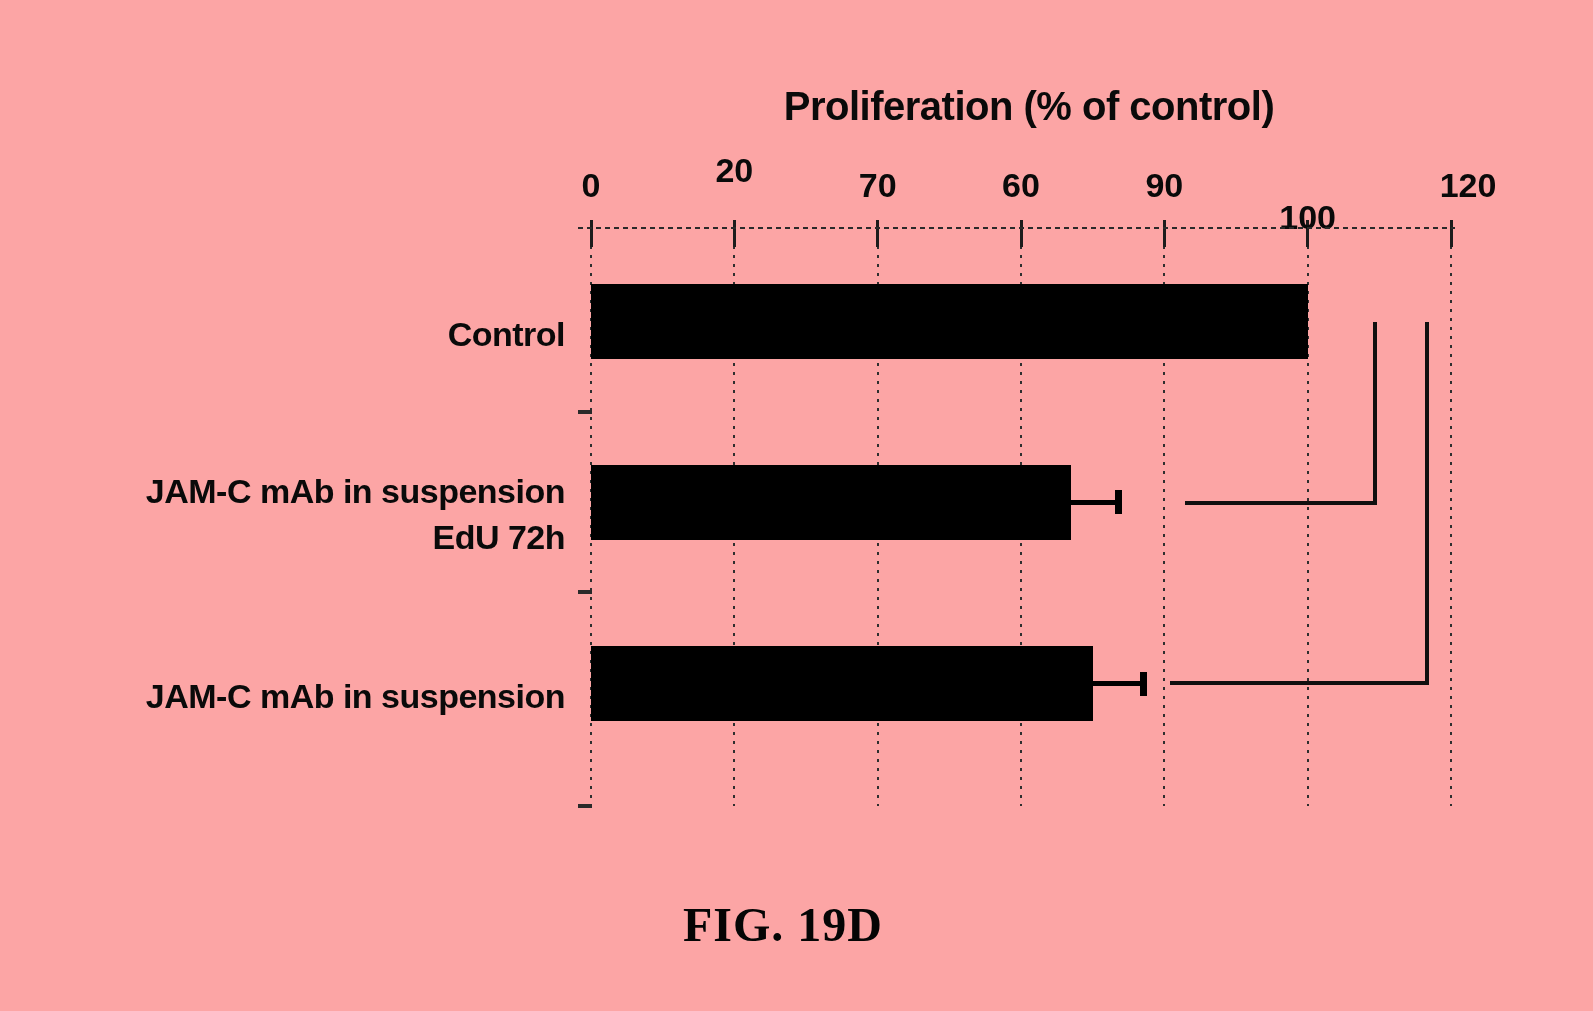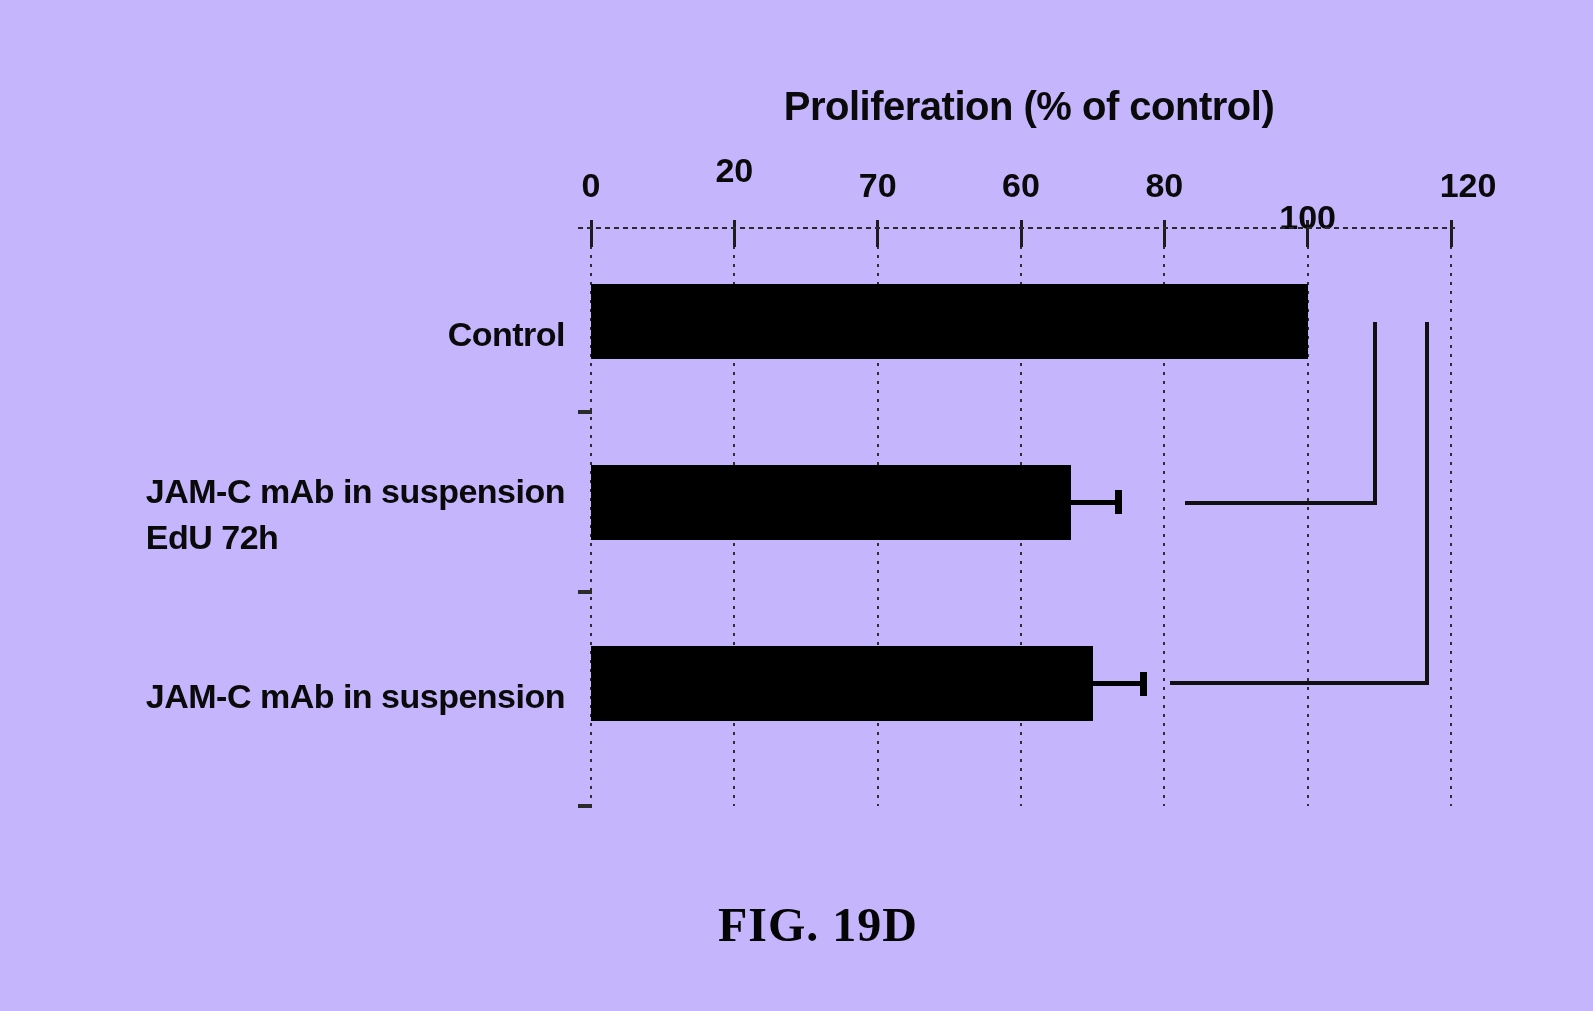--- a/index.html
+++ b/index.html
@@ -1,20 +1,20 @@
 <!DOCTYPE html>
 <html><head>
 <meta charset="utf-8">
 <style>
   html, body { margin: 0; padding: 0; background: #ffffff; }
   .page {
     position: relative;
     width: 1593px;
     height: 1011px;
-    background: #c4b5fd;
+    background: #fca5a5;
     overflow: hidden;
     font-family: "Liberation Sans", sans-serif;
     color: #070707;
   }
   .chart-title {
     position: absolute;
     left: 1029px; top: 106px;
     transform: translate(-50%, -50%);
     font-size: 40px;
     font-weight: bold;
@@ -55,21 +55,21 @@
     background: #000000;
   }
   .err-line { position: absolute; height: 5px; background: #000000; }
   .err-cap  { position: absolute; width: 7px;  background: #000000; }
   .sig-v { position: absolute; width: 4px;  background: #101010; }
   .sig-h { position: absolute; height: 4px; background: #101010; }
   .cat-label {
     position: absolute;
     right: 1028px; 
     transform: translateY(-50%);
-    text-align: left;
+    text-align: right;
     font-size: 34px;
     font-weight: bold;
     letter-spacing: -0.5px;
     line-height: 46px;
     color: #0a0a0a;
     white-space: nowrap;
   }
   .annotation {
     position: absolute;
     left: 1301px; top: 592px;
@@ -83,21 +83,20 @@
   .caption {
     position: absolute;
     left: 783px; top: 924px;
     transform: translate(-50%, -50%);
     font-family: "Liberation Serif", serif;
     font-size: 48px;
     font-weight: bold;
     letter-spacing: 1px;
     color: #050505;
     white-space: nowrap;
-    margin-left: 35px;
   }
 </style>
 </head>
 <body>
 
 <div class="page">
   <div class="chart-title">Proliferation (% of control)</div>
   <div id="plot">
       <div class="gridline" style="left: 590px; top: 228px; height: 578px;"></div>
       <div class="tick-mark" style="left: 589.5px; top: 220px; height: 27px;"></div>
@@ -106,21 +105,21 @@
       <div class="tick-mark" style="left: 732.833px; top: 220px; height: 27px;"></div>
       <div class="tick-label" style="left: 734.333px; top: 170px;">20</div>
       <div class="gridline" style="left: 876.667px; top: 228px; height: 578px;"></div>
       <div class="tick-mark" style="left: 876.167px; top: 220px; height: 27px;"></div>
       <div class="tick-label" style="left: 877.667px; top: 185px;">70</div>
       <div class="gridline" style="left: 1020px; top: 228px; height: 578px;"></div>
       <div class="tick-mark" style="left: 1019.5px; top: 220px; height: 27px;"></div>
       <div class="tick-label" style="left: 1021px; top: 185px;">60</div>
       <div class="gridline" style="left: 1163.33px; top: 228px; height: 578px;"></div>
       <div class="tick-mark" style="left: 1162.83px; top: 220px; height: 27px;"></div>
-      <div class="tick-label" style="left: 1164.33px; top: 185px;">80</div>
+      <div class="tick-label" style="left: 1164.33px; top: 185px;">90</div>
       <div class="gridline" style="left: 1306.67px; top: 228px; height: 578px;"></div>
       <div class="tick-mark" style="left: 1306.17px; top: 220px; height: 27px;"></div>
       <div class="tick-label" style="left: 1307.67px; top: 185px; margin-top: 32px;">100</div>
       <div class="gridline" style="left: 1450px; top: 228px; height: 578px;"></div>
       <div class="tick-mark" style="left: 1449.5px; top: 220px; height: 27px;"></div>
       <div class="tick-label" style="left: 1468px; top: 185px;">120</div>
       <div class="axis-top" style="left: 578px; top: 227px; width: 877px;"></div>
       <div class="cat-tick" style="left: 578px; top: 410px; width: 14px;"></div>
       <div class="cat-tick" style="left: 578px; top: 590px; width: 14px;"></div>
       <div class="cat-tick" style="left: 578px; top: 804px; width: 14px;"></div>

